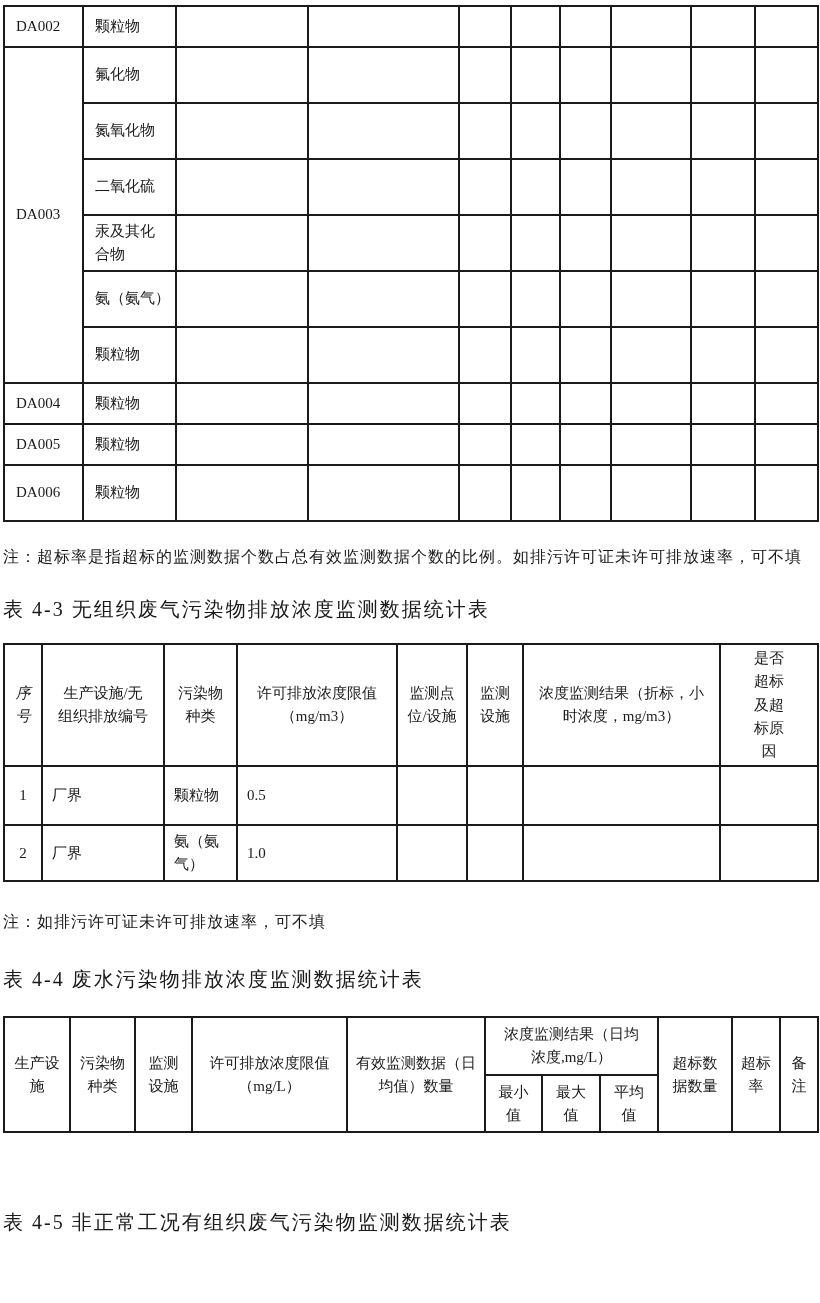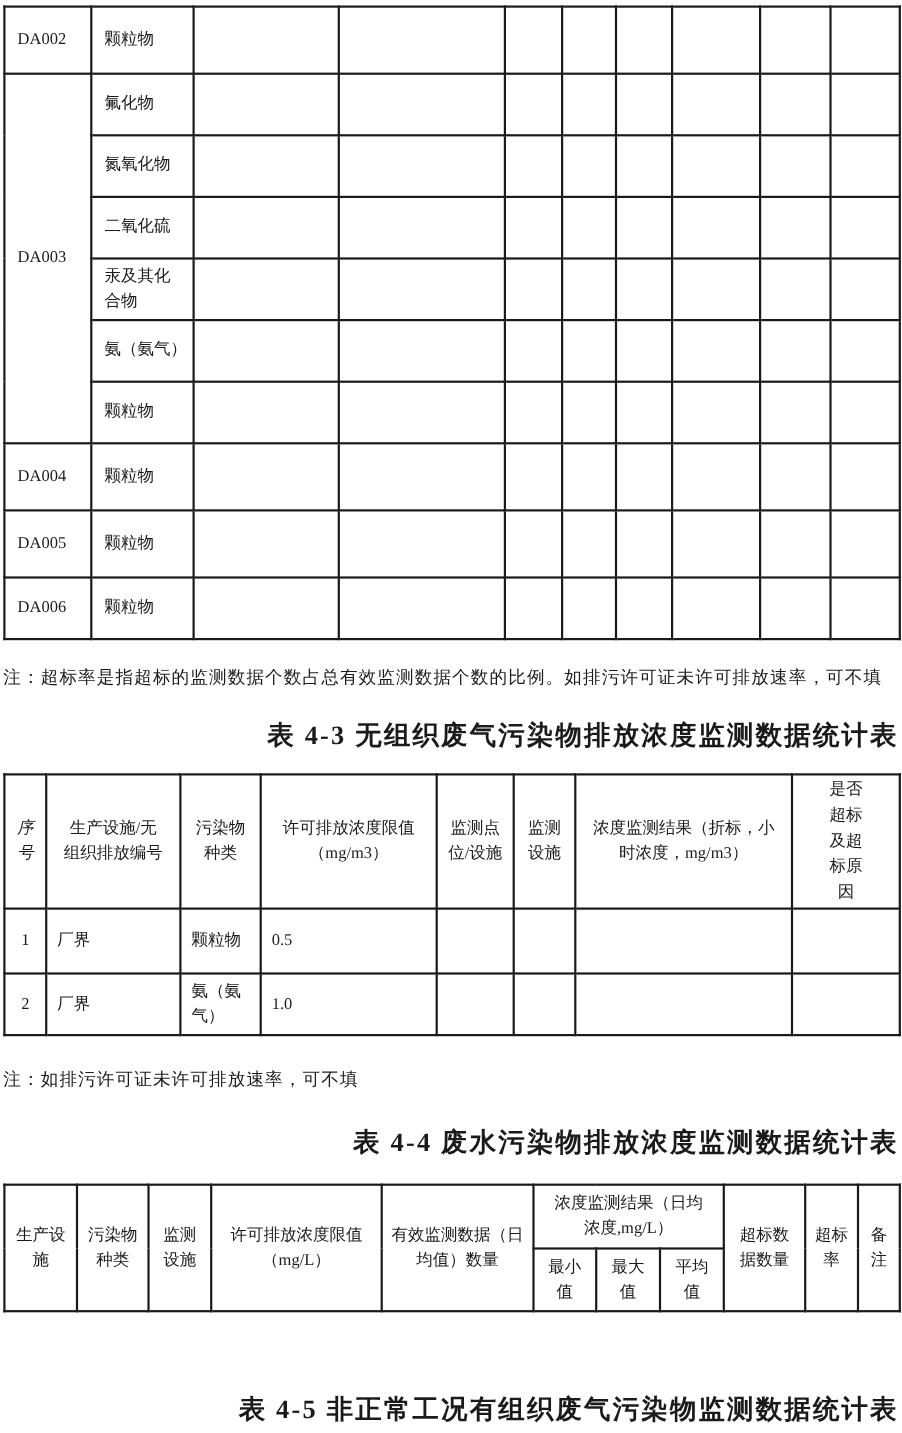--- a/index.html
+++ b/index.html
@@ -23,21 +23,21 @@
     vertical-align: middle;
     font-size: 15px;
     font-weight: normal;
     color: #1a1a1a;
     line-height: 1.55;
     word-break: break-all;
     overflow: hidden;
   }
   
   .t-gas tr { height: 56px; }
-  .t-gas tr.r1 { height: 61px; }
+  .t-gas tr.r1 { height: 41px; }
   .t-gas td { text-align: left; padding: 2px 2px 2px 11px; }
   .t-gas td.tight { padding-right: 18px; }
   
   .t43 { margin-top: 19px; }
   .t43 tr.head { height: 84px; }
   .t43 tr.r1 { height: 59px; }
   .t43 tr.r2 { height: 56px; }
   .t43 th { text-align: center; }
   .t43 td { text-align: left; padding: 2px 4px 2px 9px; }
   .t43 td.c-seq { text-align: center; padding: 2px; }
@@ -69,25 +69,25 @@
   .note {
     font-size: 16px;
     letter-spacing: 1px;
     line-height: 30px;
     width: 812px;
     text-align: left;
   }
   .note1 { margin-top: 20px; }
   .note2 { margin-top: 25px; }
   .tbl-title {
-    text-align: right;
-    font-size: 24px;
+    text-align: left;
+    font-size: 20px;
     letter-spacing: 2px;
     line-height: 30px;
-    font-weight: bold;
+    font-weight: normal;
     margin: 0;
   }
   .title43 { margin-top: 22px; }
   .title44 { margin-top: 27px; }
   .title45 { margin-top: 74px; }
   .section-heading {
     font-size: 21px;
     letter-spacing: 2.5px;
     line-height: 32px;
     margin-top: 3px;

